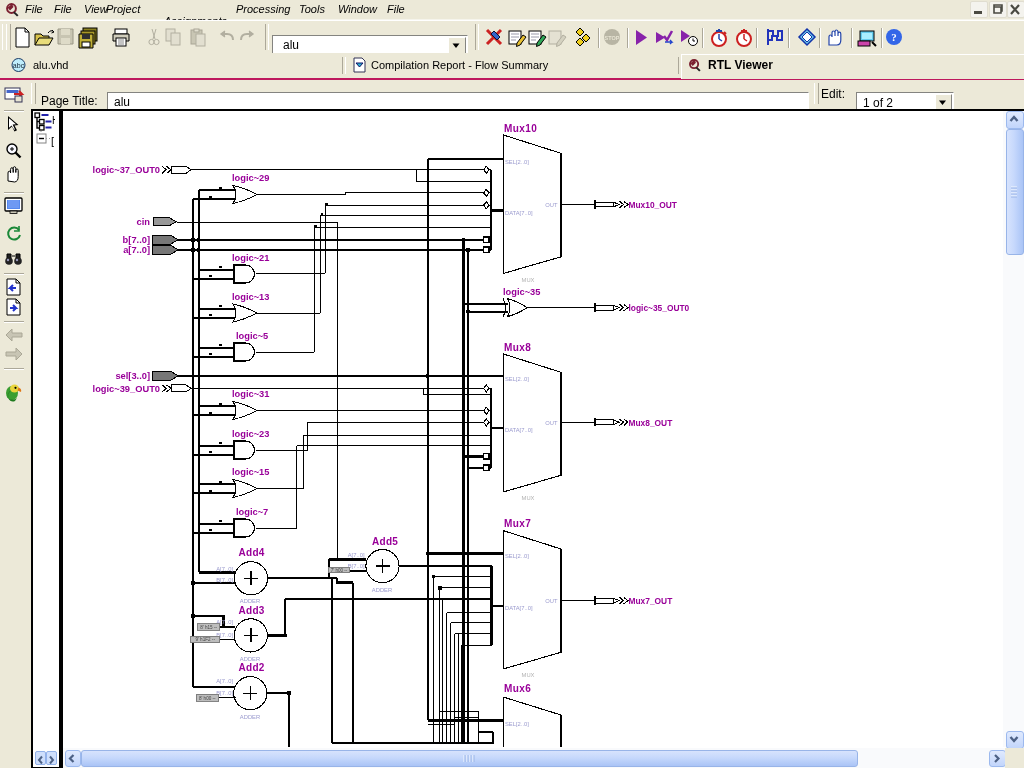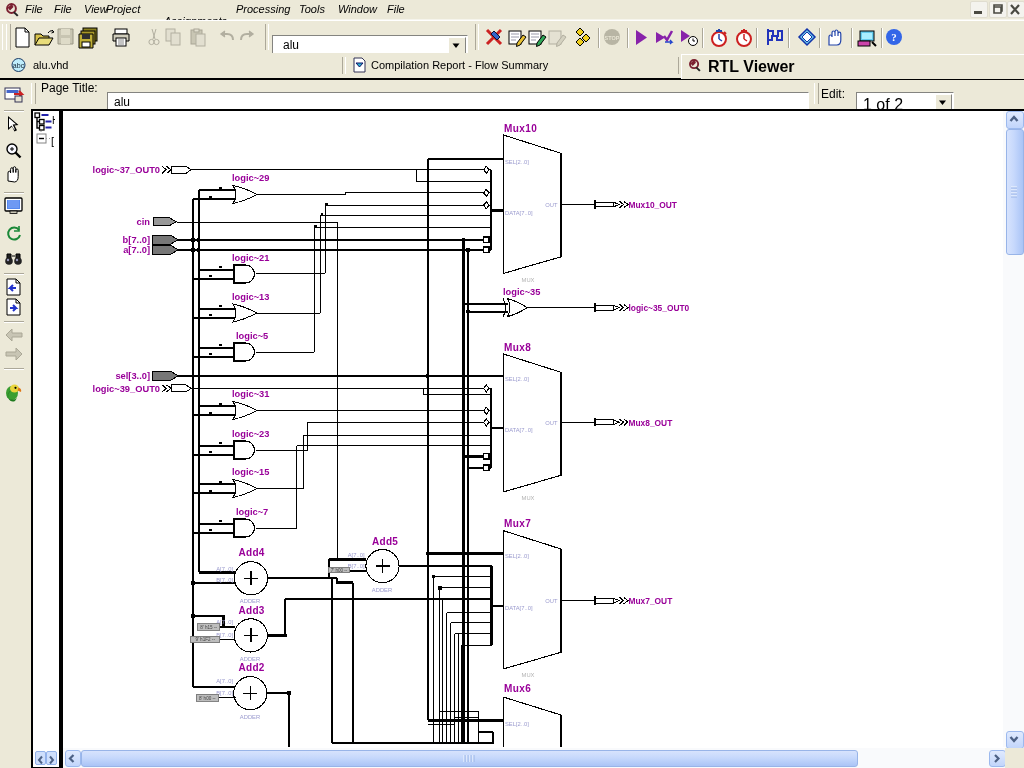--- a/index.html
+++ b/index.html
@@ -233,52 +233,52 @@
    <span class="abs" style="left:10px;top:2px;font-size:12px">alu</span>
    <div class="abs" style="right:1px;top:1px;width:16px;height:16px;background:#ece9d8;border:1px solid #fff;border-right-color:#848480;border-bottom-color:#848480;">
      <svg width="14" height="14" viewBox="0 0 14 14">
           <path d="M3.5 5.5 h7 l-3.5 4.5 z" fill="#000"></path>
         </svg>
    </div>
  </div>
  <div class="sepv" style="left:475px;top:3px;height:26px"></div>
 </div>
 
-<div class="abs" style="left:0;top:53px;width:1024px;height:25px;background:#ece9d8;border-bottom:2px solid #000000;">
+<div class="abs" style="left:0;top:53px;width:1024px;height:25px;background:#ece9d8;border-bottom:2px solid #be185d;">
  <span class="tabtxt abs" style="left:33px;top:6px">alu.vhd</span>
  <svg class="abs" style="left:11px;top:4px" width="15" height="16" viewBox="0 0 15 16">
    <circle cx="7.5" cy="8" r="6.5" fill="#bfeefc" stroke="#1b3b66"></circle>
    <text x="7.5" y="11" font-size="7" text-anchor="middle" fill="#123" font-family="Liberation Sans">abc</text>
  </svg>
  <div class="sepv" style="left:342px;top:4px;height:17px"></div>
  <svg class="abs" style="left:352px;top:4px" width="15" height="16" viewBox="0 0 15 16">
    <path d="M2 1 h8 l3 3 v11 h-11 z" fill="#fff" stroke="#335"></path>
    <path d="M4 6 l3.5 4 l3.5 -4 z" fill="#2ab0d0" stroke="#116"></path>
  </svg>
  <span class="tabtxt abs" style="left:371px;top:6px">Compilation Report - Flow Summary</span>
  <div class="sepv" style="left:678px;top:4px;height:17px"></div>
  <div class="abs" style="left:681px;top:1px;width:343px;height:24px;background:#ece9d8;border-left:1px solid #fff;border-top:1px solid #fff;"></div>
  <svg class="abs" style="left:688px;top:5px" width="14" height="14" viewBox="0 0 15 15">
    <circle cx="6.5" cy="6.5" r="4.4" fill="none" stroke="#7b2030" stroke-width="2"></circle>
    <path d="M9.5 9.5 L13.5 13.2 L12 14.5 L8.2 10.8 Z" fill="#222"></path>
    <path d="M2.5 5.5 L7 2 L8.5 5 L5 8.5 Z" fill="#7b2030"></path>
  </svg>
- <span class="tabtxt abs" style="left:708px;top:5px;font-weight:bold;font-size:16px">RTL Viewer</span>
+ <span class="tabtxt abs" style="left:708px;top:5px;font-weight:bold;font-size:12px">RTL Viewer</span>
 </div>
 
 <div class="abs" style="left:28px;top:80px;width:996px;height:28px;background:#ece9d8;">
  <div class="grip" style="left:3px;top:3px;height:21px"></div>
- <span class="abs" style="left:13px;top:1px;font-size:12px">Page Title:</span>
+ <span class="abs" style="left:13px;top:14px;font-size:12px">Page Title:</span>
  <div class="abs sunken" style="left:79px;top:4px;width:700px;height:18px">
    <span class="abs" style="left:6px;top:2px;font-size:12px">alu</span>
  </div>
  <div class="grip" style="left:786px;top:3px;height:21px"></div>
  <span class="abs" style="left:793px;top:7px;font-size:12px">Edit:</span>
  <div class="abs sunken" style="left:828px;top:4px;width:96px;height:19px">
-   <span class="abs" style="left:6px;top:3px;font-size:16px">1 of 2</span>
+   <span class="abs" style="left:6px;top:3px;font-size:12px">1 of 2</span>
    <div class="abs" style="right:1px;top:1px;width:15px;height:16px;background:#ece9d8;border:1px solid #fff;border-right-color:#848480;border-bottom-color:#848480;">
      <svg width="13" height="14" viewBox="0 0 13 14">
           <path d="M3 5.5 h7 l-3.5 4.5 z" fill="#000"></path>
         </svg>
    </div>
  </div>
 </div>
 
 <div class="abs" style="left:0;top:80px;width:28px;height:688px;background:#ece9d8;">
  <svg class="abs" style="left:0;top:0" width="28" height="688" viewBox="0 0 28 688">

